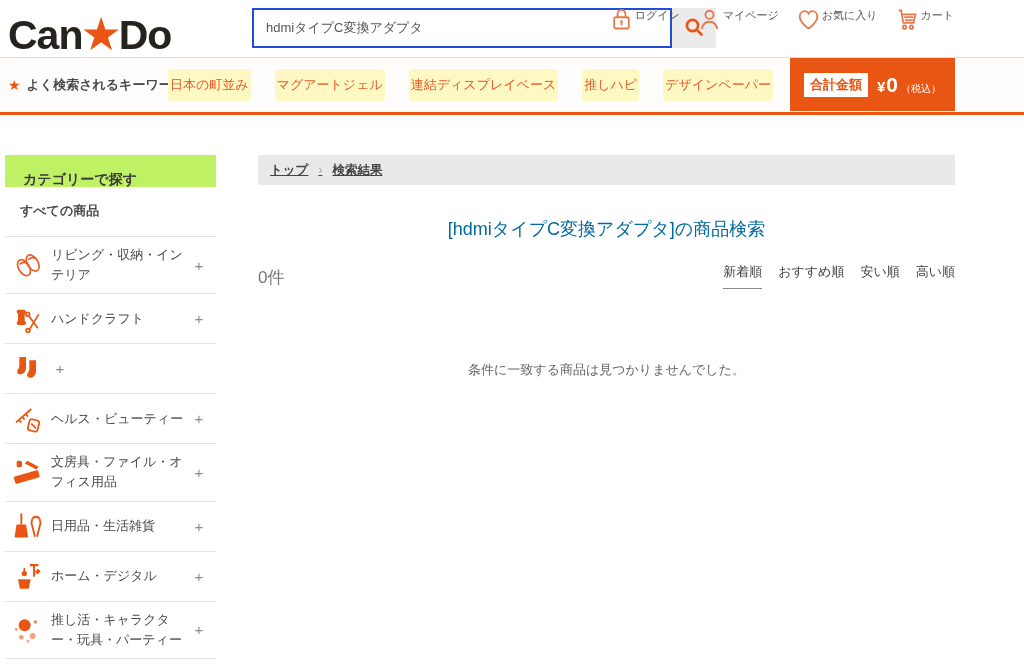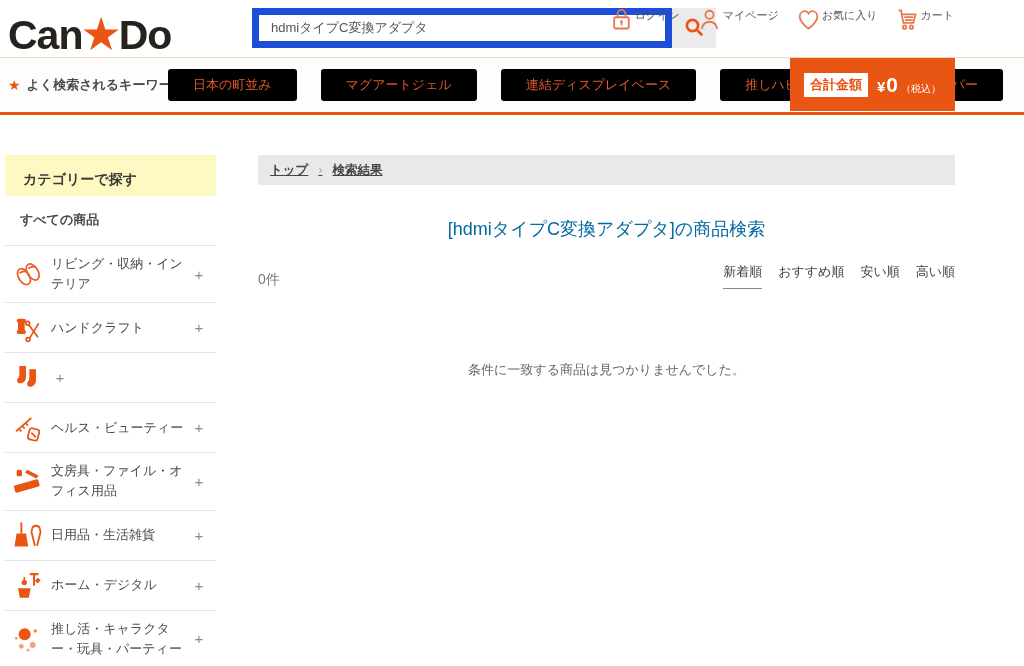--- a/index.html
+++ b/index.html
@@ -6,68 +6,68 @@
   html,body { width:1024px; height:666px; overflow:hidden; background:#fff;
     font-family:"Liberation Sans","DejaVu Sans",sans-serif; }
   .page { position:relative; width:1024px; height:666px; background:#fff; }
 
   
   .header { position:relative; height:58px; background:#fff; border-bottom:1px solid #ecdcc8; }
   .logo { position:absolute; left:8px; top:12px; display:flex; align-items:center;
     font-weight:bold; font-size:41px; color:#26221e; letter-spacing:-1px; }
   .logo .star { color:#e95513; font-size:46px; margin:0 -2px; line-height:1; position:relative; top:-2px; }
   .search-form { position:absolute; left:252px; top:8px; display:flex; }
-  .search-input { width:420px; height:40px; border:7px solid #1d4ed8; background:#fff;
+  .search-input { width:420px; height:40px; border:2px solid #1d4ed8; background:#fff;
     font-size:13px; color:#555; padding:0 12px; outline:none; }
   .search-btn { width:44px; height:40px; background:#ebebeb; border:none; cursor:pointer;
     display:flex; align-items:center; justify-content:center; }
   .hnav { position:absolute; right:70px; top:6px; display:flex; gap:16px; }
   .hnav-item { display:flex; flex-direction:row; align-items:flex-start; cursor:pointer; min-width:44px; }
   .hnav-item svg { width:27px; height:27px; }
   .hnav-label { font-size:11px; color:#555; margin-top:2px; white-space:nowrap; }
 
   
   .kwbar { position:relative; height:54px; background:#fffdfb; display:flex; align-items:center; }
   .kw-cap { display:flex; align-items:center; padding-left:8px; width:168px; flex:none; }
   .kw-cap .star { color:#e95513; font-size:14px; margin-right:6px; }
   .kw-cap .txt { font-size:13px; font-weight:bold; color:#4a4a4a; white-space:nowrap; }
   .kw-tags { display:flex; gap:24px; align-items:center; }
-  .kw-tag { background:#000000; color:#e4582a; font-size:13px; padding:7px 25px;
+  .kw-tag { background:#fef9c3; color:#e4582a; font-size:13px; padding:7px 2px;
     border-radius:3px; white-space:nowrap; cursor:pointer; }
   .total-box { position:absolute; right:69px; top:0; width:165px; height:53px; background:#e95513;
     display:flex; align-items:center; justify-content:center; gap:9px; }
   .total-label { background:#fff; color:#e95513; font-size:13px; font-weight:bold; padding:3px 6px; }
   .total-amount { color:#fff; display:flex; align-items:baseline; }
   .total-amount .yen { font-size:15px; font-weight:bold; }
   .total-amount .num { font-size:21px; font-weight:bold; margin-left:1px; }
   .total-amount .tax { font-size:10px; margin-left:3px; }
   .orange-line { height:3px; background:#e95513; width:1024px; }
 
   
   .sidebar { position:absolute; left:5px; top:155px; width:211px; background:#fff; }
-  .side-title { height:41px; background:#fef9c3; font-size:14px; font-weight:bold; color:#3a3a3a;
+  .side-title { height:32px; background:#bef264; font-size:14px; font-weight:bold; color:#3a3a3a;
     line-height:48px; padding-left:18px; }
   .side-list { list-style:none; }
   .side-item { display:flex; align-items:center; border-bottom:1px solid #e3e3e3;
     min-height:50px; padding:8px 8px 8px 0; cursor:pointer; background:#fff; }
   .side-item.all { padding-left:15px; font-weight:bold; }
   .side-icn { width:46px; flex:none; display:flex; justify-content:center; }
   .side-icn svg { width:32px; height:32px; }
   .side-label { flex:1; font-size:13px; color:#4a4a4a; line-height:1.55; padding-right:4px; }
   .side-plus { width:18px; flex:none; color:#8a8a8a; font-size:15px; text-align:center; }
 
   
   .main { position:absolute; left:258px; top:155px; width:697px; }
   .breadcrumb { height:30px; background:#e9e9e9; display:flex; align-items:center;
     padding-left:12px; font-size:12.5px; font-weight:bold; color:#444;text-decoration:underline; }
   .crumb-sep { color:#aaa; margin:0 10px; font-size:12px; font-weight:normal; }
   .crumb { cursor:pointer; }
   .result-title { margin-top:32px; text-align:center; font-size:18px; color:#0369a1; }
   .meta-row { margin-top:22px; display:flex; justify-content:space-between; align-items:flex-end; }
-  .result-count { font-size:14px; color:#777; }
+  .result-count { font-size:17px; color:#777; }
   .sorts { display:flex; gap:16px; }
   .sort { font-size:13px; color:#404040; cursor:pointer; padding-bottom:7px; }
   .sort.active { border-bottom:1px solid #888; }
   .empty-msg { margin-top:72px; text-align:center; font-size:13px; color:#666; }
 </style>
 </head>
 <body>
 
 <div class="page">
 

